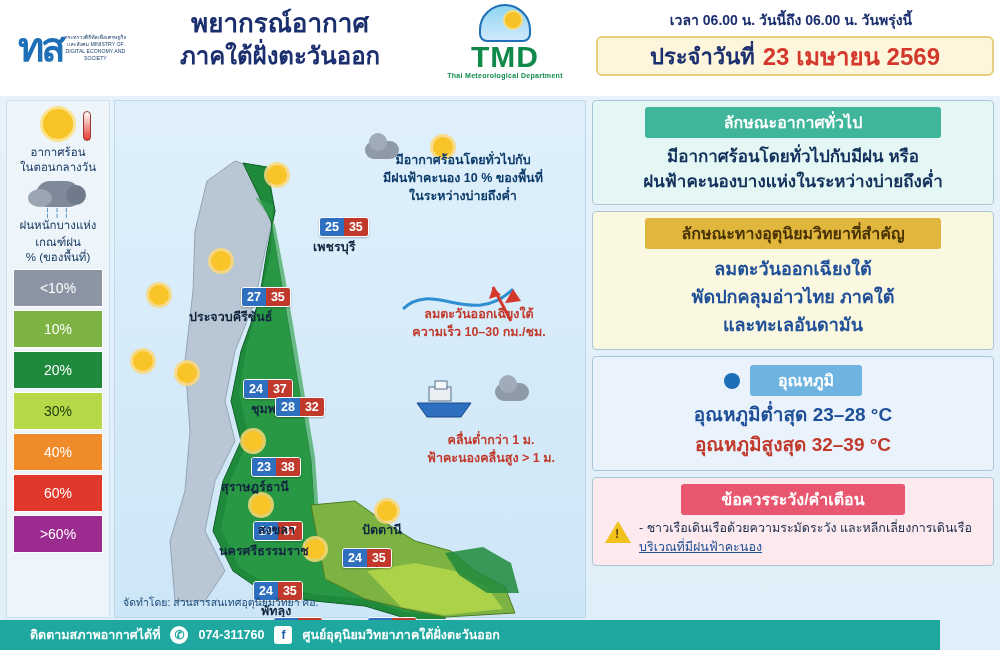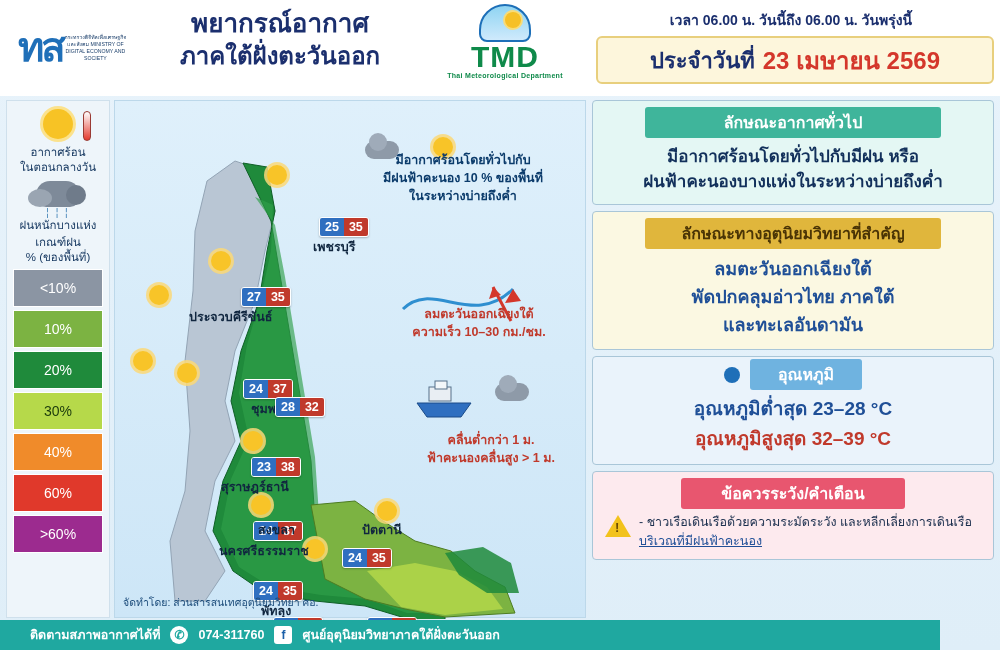--- a/index.html
+++ b/index.html
@@ -51,21 +51,21 @@
   }
   .tmd-text { font-size: 30px; font-weight: bold; color: #0f8a4a; line-height: 30px; letter-spacing: 1px; }
   .tmd-sub { font-size: 7px; font-weight: bold; color: #0f8a4a; letter-spacing: .3px; }
 
   .time-bar {
     position: absolute; left: 590px; top: 6px; width: 402px; height: 28px;
     color: #1b2f6e; font-size: 14px; font-weight: bold;
     display: flex; align-items: center; justify-content: center;
   }
   .date-pill {
-    position: absolute; left: 596px; top: 36px; width: 398px; height: 48px;
+    position: absolute; left: 596px; top: 36px; width: 398px; height: 40px;
     background: #fdf6dc; border: 2px solid #e8cf7d; border-radius: 6px;
     display: flex; align-items: center; justify-content: center; gap: 8px;
   }
   .date-label { font-size: 22px; font-weight: bold; color: #1b2f6e; }
   .date-value { font-size: 24px; font-weight: bold; color: #d4372b; }
 
   
   .legend {
     position: absolute; left: 6px; top: 100px; width: 104px; height: 518px;
     background: #eef5fa; border: 1px solid #cfe0ec;
@@ -364,21 +364,21 @@
     <div class="card c2">
       <div class="card-title">ลักษณะทางอุตุนิยมวิทยาที่สำคัญ</div>
       <div class="card-body">
         <div class="line">ลมตะวันออกเฉียงใต้</div>
         <div class="line">พัดปกคลุมอ่าวไทย ภาคใต้</div>
         <div class="line">และทะเลอันดามัน</div>
       </div>
     </div>
 
     <div class="card c3">
-      <div style="display:flex; align-items:center; justify-content:center; gap:6px; margin-top:2px;">
+      <div style="display:flex; align-items:center; justify-content:center; gap:6px; margin-top:8px;">
         <span class="therm-ico"></span>
         <div class="card-title" style="margin:0; width:auto; padding:3px 28px;">อุณหภูมิ</div>
       </div>
       <div class="card-body" style="padding-top:4px;">
         <div class="temp-row">
           <span>อุณหภูมิต่ำสุด</span>
           <span>23–28  °C</span>
         </div>
         <div class="temp-row hot">
           <span>อุณหภูมิสูงสุด</span>

